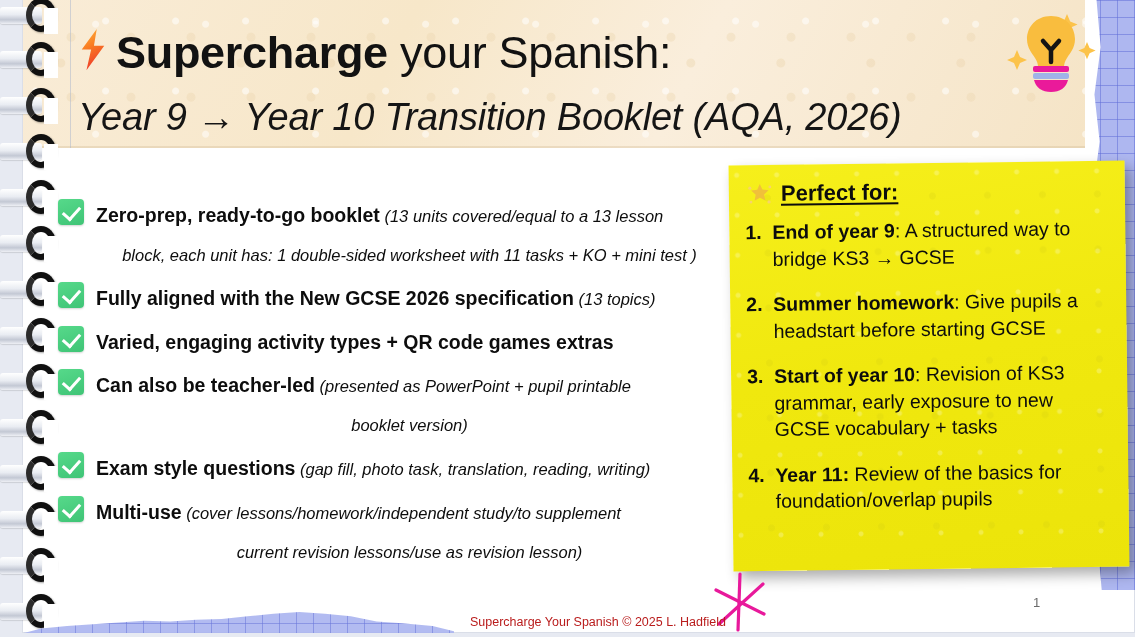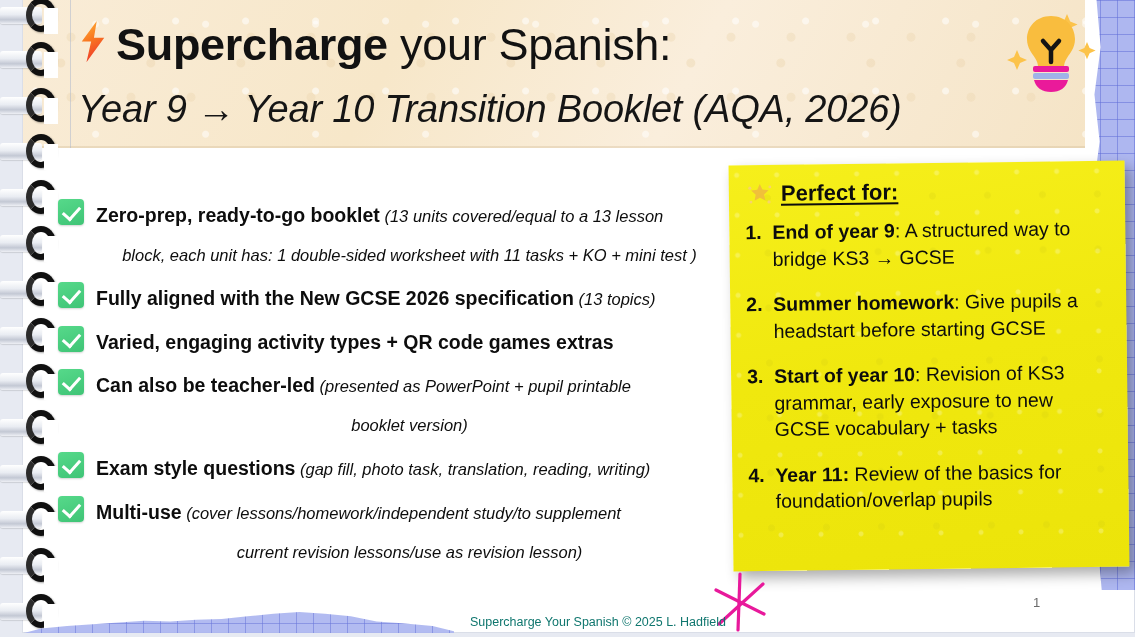--- a/index.html
+++ b/index.html
@@ -132,21 +132,21 @@
     content: "";
     position: absolute;
     right: -8px; top: 4px;
     width: 14px; height: 26px;
     background: #ffffff;
   }
 
   
   .title-block {
     position: absolute;
-    left: 78px; top: 12px;
+    left: 78px; top: 20px;
     width: 1000px;
   }
   .title-line1 {
     font-size: 45px;
     line-height: 66px;
     color: #121212;
     letter-spacing: -.3px;
     white-space: nowrap;
   }
   .title-line1 .strong { font-weight: bold; }
@@ -256,21 +256,21 @@
   .sticky-body .b { font-weight: bold; }
 
   
   .asterisk { position: absolute; left: 707px; top: 568px; width: 66px; height: 68px; }
 
   
   .footer-credit {
     position: absolute;
     left: 470px; top: 615px;
     font-size: 12.5px;
-    color: #0f766e;
+    color: #b91c1c;
     white-space: nowrap;
   }
   .page-number {
     position: absolute;
     left: 1033px; top: 595px;
     font-size: 13px;
     color: #6b6b6b;
   }
 </style>
 </head>

